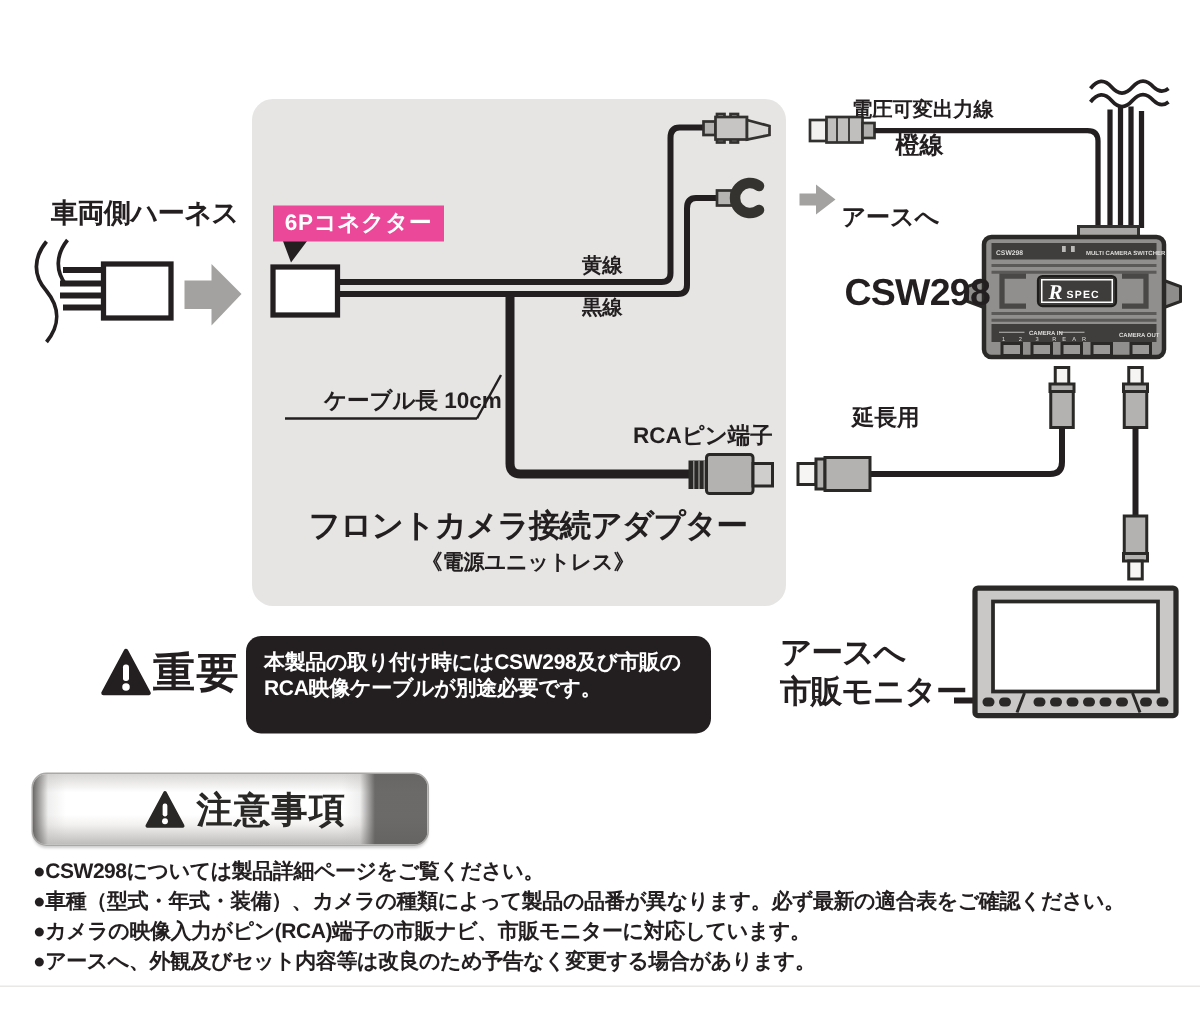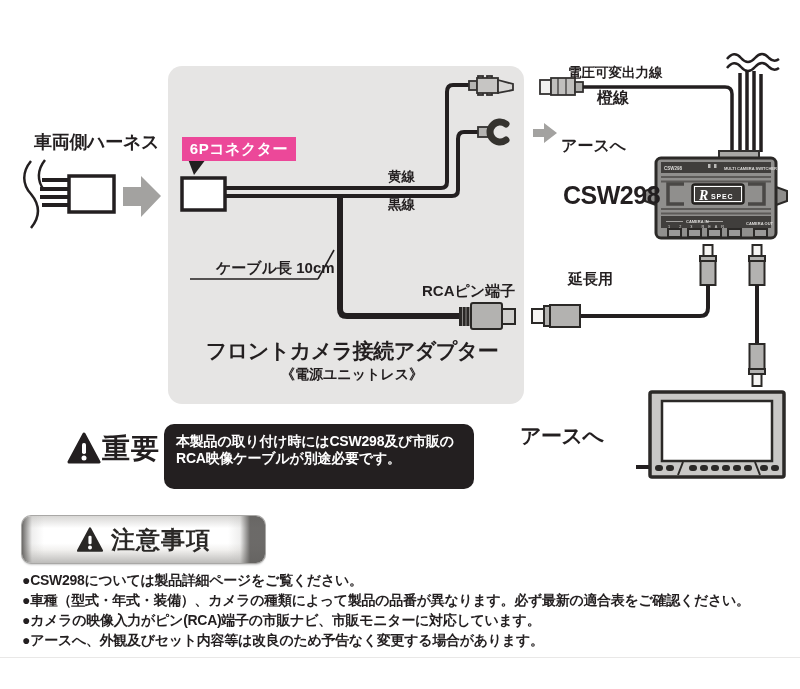--- a/index.html
+++ b/index.html
@@ -41,21 +41,21 @@
     color:#fff;font-weight:bold;font-size:14px;line-height:17px;
     padding:9px 0 0 12px;box-sizing:border-box;letter-spacing:-0.2px;
   }
   .notice-pill{
     position:absolute;left:22px;top:516px;width:243px;height:47px;border-radius:9px;z-index:2;
     background:
       linear-gradient(90deg, rgba(92,90,88,0.9) 0px, rgba(190,189,187,0.25) 10px, rgba(255,255,255,0) 22px, rgba(255,255,255,0) 206px, rgba(190,189,187,0.25) 218px, rgba(92,90,88,0.9) 228px),
       linear-gradient(180deg,#d8d7d5 0%,#ffffff 26%,#ffffff 58%,#f2f1ef 72%,#bdbcba 100%);
     box-shadow:0 0 0 1px #a9a8a6, 0 2px 2px rgba(0,0,0,0.2);
     display:flex;align-items:center;justify-content:center;gap:7px;
-    font-size:24px;font-weight:bold;color:#2a2826;letter-spacing:1px;
+    font-size:24px;font-weight:bold;color:#2a2826;letter-spacing:1px;padding-left:20px;
   }
   .notes{position:absolute;left:22px;top:570px;z-index:2;}
   .notes div{font-size:14px;font-weight:bold;line-height:20px;white-space:nowrap;letter-spacing:-0.3px;}
   .bottom-divider{position:absolute;left:0;top:657px;width:800px;height:1px;background:#e9e8e7;z-index:1;}
 </style>
 </head>
 <body>
 
 <div class="panel"></div>
 
@@ -216,20 +216,21 @@
 <div class="lbl lbl-model">CSW298</div>
 <div class="lbl lbl-cablelen">ケーブル長 10cm</div>
 <div class="lbl lbl-rcapin">RCAピン端子</div>
 <div class="lbl lbl-title">フロントカメラ接続アダプター</div>
 <div class="lbl lbl-subtitle">《電源ユニットレス》</div>
 <div class="lbl lbl-ext">
   <div>延長用</div>
 </div>
 <div class="lbl lbl-monitor">
   <div>アースへ</div>
+  <div>市販モニター</div>
 </div>
 
 <span class="imp-triangle">
   <svg width="34" height="33" viewBox="0 0 34 33">
     <path d="M17 2 L32 30 H2 Z" fill="#231f20" stroke="#231f20" stroke-width="3" stroke-linejoin="round"></path>
     <rect x="15" y="11" width="4" height="11" rx="1.8" fill="#ffffff"></rect>
     <circle cx="17" cy="26" r="2.5" fill="#ffffff"></circle>
   </svg>
 </span>
 <div class="lbl lbl-important">重要</div>

